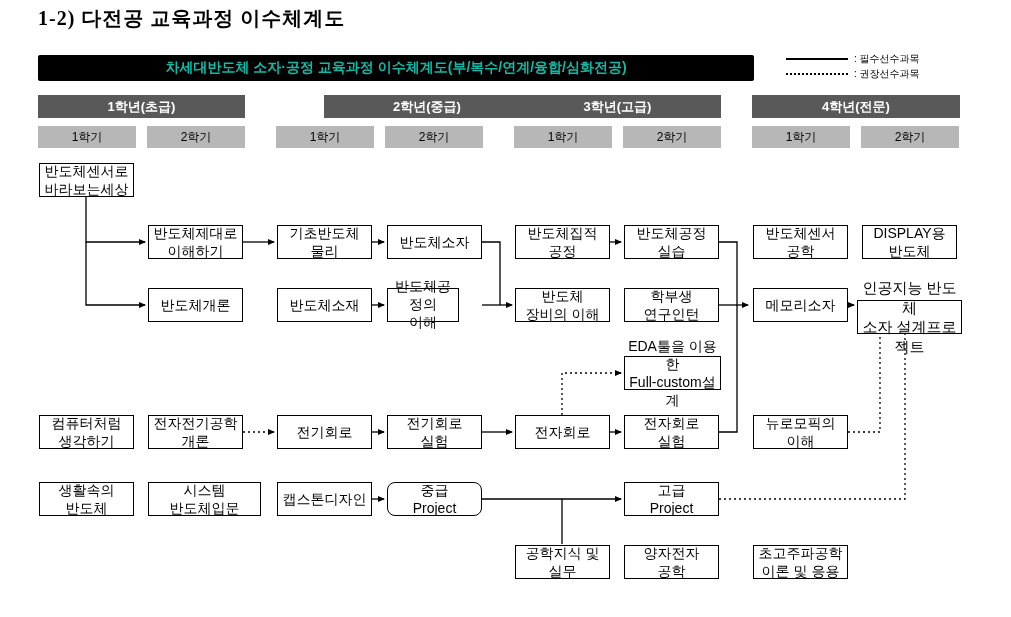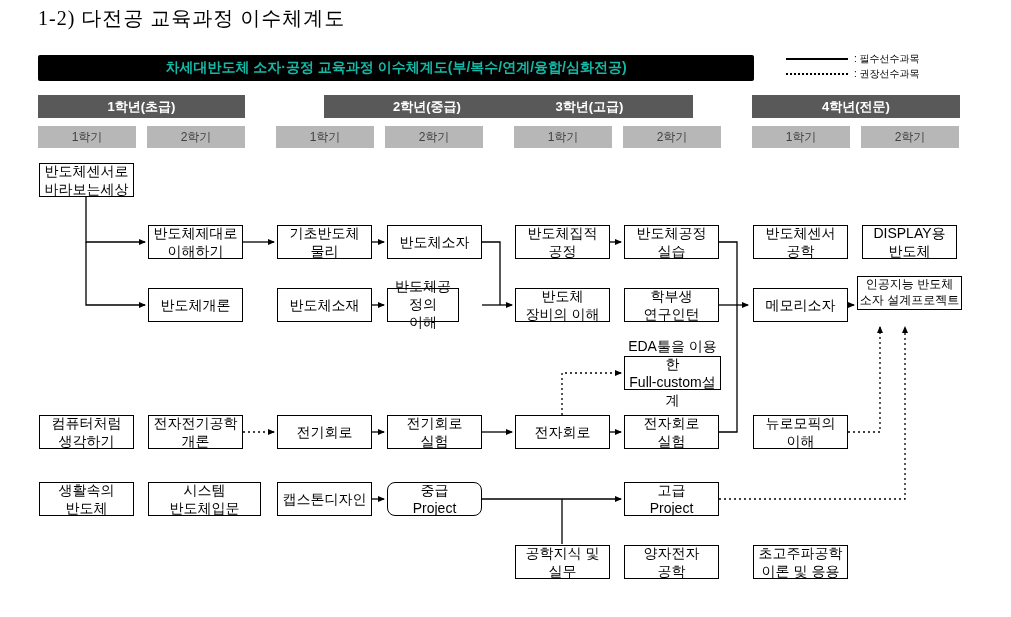--- a/index.html
+++ b/index.html
@@ -6,41 +6,41 @@
   body{
     position:relative;
     width:1011px;height:617px;
     font-family:"Liberation Sans", sans-serif;
     color:#000;
     overflow:hidden;
   }
   .page-title{
     position:absolute;left:38px;top:5px;
     font-family:"Liberation Serif", serif;
-    font-size:20px;font-weight:normal;letter-spacing:1px;
+    font-size:20px;font-weight:bold;letter-spacing:1px;
   }
   .title-bar{
     position:absolute;left:38px;top:55px;width:716px;height:26px;
     background:var(--title-bar-bg,#000);color:#14b8a6;
     display:flex;align-items:center;justify-content:center;
     font-size:14px;font-weight:bold;border-radius:2px;
   }
   .legend{position:absolute;left:786px;top:51px;font-size:10px;}
   .legend-row{display:flex;align-items:center;height:15px;}
   .legend-line{width:62px;height:0;border-top:2px solid #000;margin-right:6px;}
   .legend-line.dotted{border-top:2px dotted #000;}
   .year-header{
     position:absolute;top:95px;height:23px;
     background:var(--year-bg,#595959);color:#fff;
     display:flex;align-items:center;justify-content:center;
     font-size:13px;font-weight:bold;
   }
   .sem-header{
     position:absolute;top:126px;height:22px;width:98px;
-    background:var(--sem-bg,#b7b7b7);color:#404040;
+    background:var(--sem-bg,#b7b7b7);color:#000000;
     display:flex;align-items:center;justify-content:center;
     font-size:12px;
   }
   .course-box{
     position:absolute;background:#fff;border:1px solid #000;
     display:flex;align-items:center;justify-content:center;
     text-align:center;font-size:14px;line-height:1.3;
     white-space:pre-line;box-sizing:border-box;padding:1px;
   }
   svg.edges{position:absolute;left:0;top:0;pointer-events:none;}
@@ -60,21 +60,21 @@
     <span>: 필수선수과목</span>
   </div>
   <div class="legend-row">
     <span class="legend-line dotted"></span>
     <span>: 권장선수과목</span>
   </div>
 </div>
 
 <div class="year-header" style="left:38px;width:207px;">1학년(초급)</div>
 <div class="year-header" style="left:276px;width:206px;margin-left:48px;">2학년(중급)</div>
-<div class="year-header" style="left:486px;width:207px;">3학년(고급)</div>
+<div class="year-header" style="left:514px;width:207px;">3학년(고급)</div>
 <div class="year-header" style="left:752px;width:208px;">4학년(전문)</div>
 
 <div class="sem-header" style="left:38px;">1학기</div>
 <div class="sem-header" style="left:147px;">2학기</div>
 <div class="sem-header" style="left:276px;">1학기</div>
 <div class="sem-header" style="left:385px;">2학기</div>
 <div class="sem-header" style="left:514px;">1학기</div>
 <div class="sem-header" style="left:623px;">2학기</div>
 <div class="sem-header" style="left:752px;">1학기</div>
 <div class="sem-header" style="left:861px;">2학기</div>
@@ -127,21 +127,21 @@
 반도체</div>
     <div class="course-box" style="left: 148px; top: 288px; width: 95px; height: 34px;">반도체개론</div>
     <div class="course-box" style="left: 277px; top: 288px; width: 95px; height: 34px;">반도체소재</div>
     <div class="course-box" style="left: 387px; top: 288px; width: 72px; height: 34px; font-family: Liberation Mono, monospace;">반도체공정의
 이해</div>
     <div class="course-box" style="left: 515px; top: 288px; width: 95px; height: 34px;">반도체
 장비의 이해</div>
     <div class="course-box" style="left: 624px; top: 288px; width: 95px; height: 34px;">학부생
 연구인턴</div>
     <div class="course-box" style="left: 753px; top: 288px; width: 95px; height: 34px;">메모리소자</div>
-    <div class="course-box" style="left: 857px; top: 276px; width: 105px; height: 34px; font-size: 12px;">인공지능 반도체
+    <div class="course-box" style="left: 857px; top: 300px; width: 105px; height: 34px; font-size: 15px;">인공지능 반도체
 소자 설계프로젝트</div>
     <div class="course-box" style="left: 624px; top: 356px; width: 97px; height: 34px;">EDA툴을 이용한
 Full-custom설계</div>
     <div class="course-box" style="left: 39px; top: 415px; width: 95px; height: 34px;">컴퓨터처럼
 생각하기</div>
     <div class="course-box" style="left: 148px; top: 415px; width: 95px; height: 34px;">전자전기공학
 개론</div>
     <div class="course-box" style="left: 277px; top: 415px; width: 95px; height: 34px;">전기회로</div>
     <div class="course-box" style="left: 387px; top: 415px; width: 95px; height: 34px;">전기회로
 실험</div>

